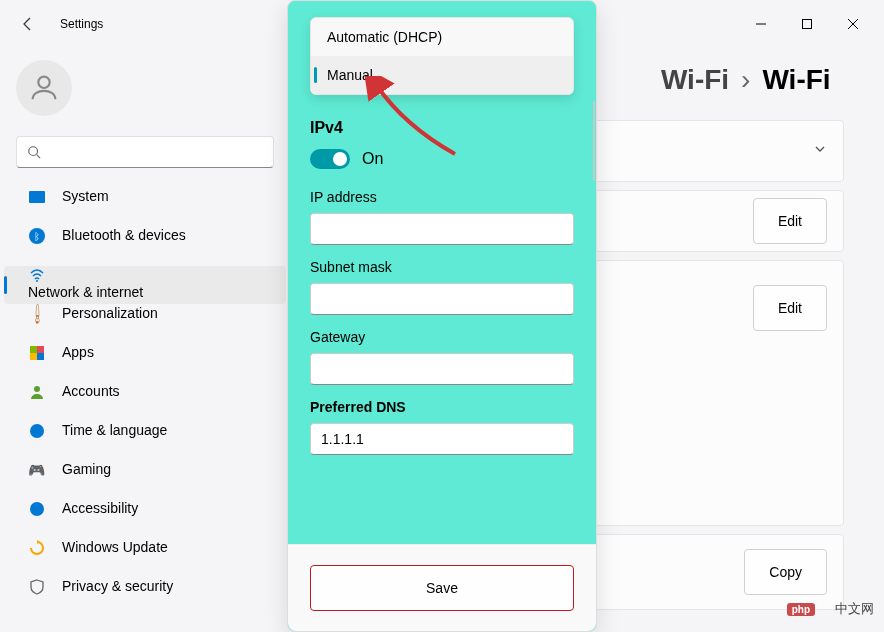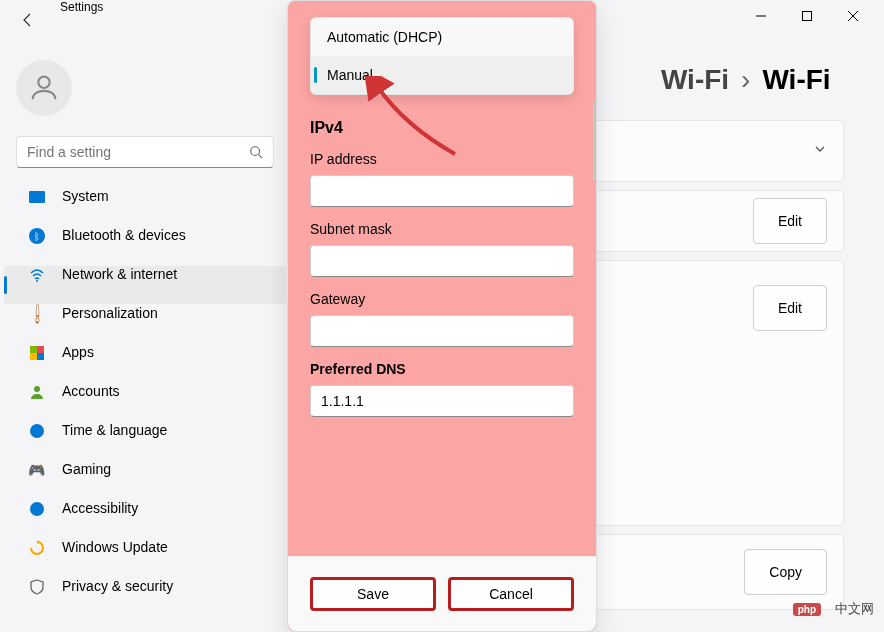--- a/index.html
+++ b/index.html
@@ -1,72 +1,72 @@
 <!DOCTYPE html>
 <html><head>
   <meta charset="utf-8">
   <style>
     * { margin: 0; padding: 0; box-sizing: border-box; font-family: "Segoe UI", sans-serif; }
     body { width: 884px; height: 632px; background: #f5f5f7; overflow: hidden; position: relative; }
     
     
-    .titlebar { height: 48px; display: flex; padding: 0 8px; }
+    .titlebar { height: 48px; display: flex; align-items: center; padding: 0 8px; }
     .back-btn { width: 40px; height: 40px; display: flex; align-items: center; justify-content: center; border: none; background: transparent; }
     .title { font-size: 12px; margin-left: 12px; color: #000; }
     .window-controls { margin-left: auto; display: flex; }
     .win-ctrl { width: 46px; height: 32px; display: flex; align-items: center; justify-content: center; background: transparent; border: none; }
     
     
     .sidebar { position: absolute; left: 0; top: 48px; width: 290px; height: 584px; padding: 12px 0; }
     .profile { display: flex; align-items: center; padding: 0 16px 16px 16px; }
     .avatar { width: 56px; height: 56px; border-radius: 50%; background: #e8e8e8; display: flex; align-items: center; justify-content: center; }
     .search-box { margin: 4px 16px 20px 16px; height: 32px; background: #fff; border: 1px solid #e0e0e0; border-bottom: 1px solid #888; border-radius: 4px; display: flex; align-items: center; padding: 0 10px; }
     .search-box input { border: none; outline: none; flex: 1; font-size: 14px; background: transparent; }
     .nav-item { height: 38px; display: flex; align-items: flex-start; padding: 0 12px 0 24px; font-size: 14px; position: relative; margin: 1px 4px; border-radius: 4px; }
-    .nav-item.active { background: #eaeaea; }
+    .nav-item.active { background: #eaeaea; flex-direction: column; }
     .nav-item.active::before { content: ""; position: absolute; left: 0; top: 10px; bottom: 10px; width: 3px; background: #0078d4; border-radius: 2px; }
     .nav-icon { width: 18px; height: 18px; margin-right: 16px; display: flex; align-items: center; justify-content: center; font-size: 14px; }
     
     
     .main { position: absolute; left: 310px; right: 0; top: 48px; bottom: 0; padding: 16px 40px 0 20px; }
     .breadcrumb { font-size: 28px; display: flex; align-items: center; gap: 12px; font-weight: 600; margin-bottom: 24px; }
     .breadcrumb .sep { font-weight: 400; color: #666; }
     .bc-dim { font-weight: 600; color: #444; }
     .settings-card { border: 1px solid #e5e5e5; background: #fcfcfc; border-radius: 4px; margin-bottom: 8px; height: 62px; display: flex; align-items: center; padding: 0 16px; justify-content: flex-end; }
     .settings-card.expand { justify-content: flex-end; }
     .chevron { color: #555; }
     .edit-btn { border: 1px solid #d0d0d0; background: #fefefe; border-radius: 4px; padding: 14px 24px; font-size: 14px; }
     .big-card { border: 1px solid #e5e5e5; background: #fcfcfc; border-radius: 4px; height: 266px; margin-bottom: 8px; display:flex; align-items:flex-start; justify-content:flex-end; padding: 24px 16px;}
     .card-tall { border: 1px solid #e5e5e5; background: #fcfcfc; border-radius: 4px; height: 76px; margin-bottom: 6px; display: flex; align-items: center; padding: 0 16px; justify-content: flex-end; }
     
     
-    .modal { position: absolute; left: 287px; top: 0; width: 310px; height: 632px; background: #fca5a5; border: 1px solid #ddd; border-radius: 8px; box-shadow: 0 8px 24px rgba(0,0,0,.12); display:flex; flex-direction:column; }
+    .modal { position: absolute; left: 287px; top: 0; width: 310px; height: 632px; background: #5eead4; border: 1px solid #ddd; border-radius: 8px; box-shadow: 0 8px 24px rgba(0,0,0,.12); display:flex; flex-direction:column; }
     .modal-body { padding: 16px 22px 8px 22px; flex: 1; overflow: hidden; position: relative; }
     .dropdown { position: absolute; left: 22px; right: 22px; top: 16px; background: #f8f8f8; border: 1px solid #e5e5e5; border-radius: 6px; box-shadow: 0 4px 12px rgba(0,0,0,.12); z-index: 10; overflow: hidden; }
     .dd-item { padding: 11px 16px; font-size: 14px; position: relative; }
     .dd-item.selected { background: #efefef; }
     .dd-item.selected::before { content:""; position:absolute; left:3px; top:11px; bottom:11px; width:3px; background:#0099bc; border-radius:2px; }
     
     .section-title { font-size: 16px; font-weight: 600; margin-top: 102px; margin-bottom: 12px; }
     .toggle-row { display: flex; align-items: center; gap: 12px; margin-bottom: 20px; }
     .toggle { width: 40px; height: 20px; background: #0099a8; border-radius: 10px; position: relative; }
     .toggle-knob { position: absolute; right: 3px; top: 3px; width: 14px; height: 14px; background: #fff; border-radius: 50%; }
     .field-label { font-size: 14px; margin-bottom: 8px; margin-top: 14px; }
     .text-input { width: 100%; height: 32px; border: 1px solid #ccc; border-bottom: 1px solid #888; border-radius: 4px; padding: 0 10px; font-size: 14px; outline: none; }
     
     .modal-footer { border-top: 1px solid #eee; padding: 20px 22px; display: flex; gap: 12px; background: #f9f9f9; border-radius: 0 0 8px 8px;}
-    .modal-btn { flex: 1; height: 34px; border: 3px solid #b91c1c; background: #fefefe; border-radius: 4px; font-size: 14px; }
+    .modal-btn { flex: 1; height: 46px; border: 1px solid #b91c1c; background: #fefefe; border-radius: 4px; font-size: 14px; }
     
     .scroll-indicator { position: absolute; right: 1px; top: 100px; width: 2px; height: 80px; background: #c8c8c8; border-radius: 2px; }
     
     
     .arrow-annot { position: absolute; left: 365px; top: 76px; pointer-events: none; z-index: 100; }
     
     
-    .watermark { position: absolute; right: 10px; bottom: 14px; display:flex; align-items:center; gap:14px; font-size: 13px; color: #444; z-index: 200;}
+    .watermark { position: absolute; right: 10px; bottom: 14px; display:flex; align-items:center; gap:20px; font-size: 13px; color: #444; z-index: 200;}
     .wm-badge { background:#c94a4a; color:#fff; font-size:10px; padding:1px 5px; border-radius:3px; font-weight:bold;}
     
     
     .ico-system { width:16px; height:12px; background:#0078d4; border-radius:1px; display:inline-block;}
     .ico-bt { width:16px; height:16px; background:#0078d4; border-radius:50%; color:#fff; font-size:10px; display:flex; align-items:center; justify-content:center;}
     .ico-net { color:#0078d4; }
     .ico-pers { color:#b87333; transform: rotate(-45deg);}
     .ico-apps { display:inline-block; width:14px; height:14px; background: conic-gradient(#e74856 0 90deg, #0078d4 90deg 180deg, #ffb900 180deg 270deg, #7fba00 270deg);}
     .ico-acct { color:#5aa02c; }
     .ico-time { width:14px; height:14px; border-radius:50%; background:#0078d4; display:inline-block;}
@@ -107,21 +107,20 @@
 <div class="sidebar">
   <div class="profile">
     <div class="avatar">
       <svg width="34" height="34" viewBox="0 0 24 24">
           <circle cx="12" cy="8" r="4" fill="none" stroke="#888" stroke-width="1.5"></circle>
           <path d="M4 20c0-4 4-6 8-6s8 2 8 6" fill="none" stroke="#888" stroke-width="1.5"></path>
         </svg>
     </div>
   </div>
   <div class="search-box">
-    <input placeholder="Find a setting" style="">
     <svg width="14" height="14" viewBox="0 0 16 16">
         <circle cx="7" cy="7" r="5" stroke="#666" fill="none" stroke-width="1.3"></circle>
         <line x1="11" y1="11" x2="15" y2="15" stroke="#666" stroke-width="1.3"></line>
       </svg>
   </div>
 
   <div class="nav-item">
     <span class="nav-icon">
         <span class="ico-system"></span>
       </span>
@@ -225,36 +224,41 @@
 <div class="modal">
   <div class="modal-body">
     <div class="scroll-indicator"></div>
     
     <div class="dropdown">
       <div class="dd-item">Automatic (DHCP)</div>
       <div class="dd-item selected">Manual</div>
     </div>
     
     <div class="section-title">IPv4</div>
+    <div class="toggle-row">
+      <div class="toggle">
+          <div class="toggle-knob"></div>
+        </div>
+      <span>On</span>
+    </div>
     
     <div class="field-label">IP address</div>
     <input class="text-input" value="" style="">
     
     <div class="field-label">Subnet mask</div>
     <input class="text-input" value="" style="">
     
     <div class="field-label">Gateway</div>
     <input class="text-input" value="" style="">
     
     <div class="field-label" style="font-weight:600">Preferred DNS</div>
     <input class="text-input" value="1.1.1.1" style="">
   </div>
   <div class="modal-footer">
     <button class="modal-btn">Save</button>
-    <button class="modal-btn">Cancel</button>
   </div>
 </div>
 
 <svg class="arrow-annot" width="110" height="90">
   <defs>
     <marker id="ah" markerWidth="8" markerHeight="8" refX="2" refY="4" orient="auto">
       <path d="M0 0 L8 4 L0 8 Z" fill="#d13434"></path>
     </marker>
   </defs>
   <path d="M 90 78 Q 40 50 12 10" stroke="#d13434" stroke-width="4" fill="none" marker-end="url(#ah)"></path>

